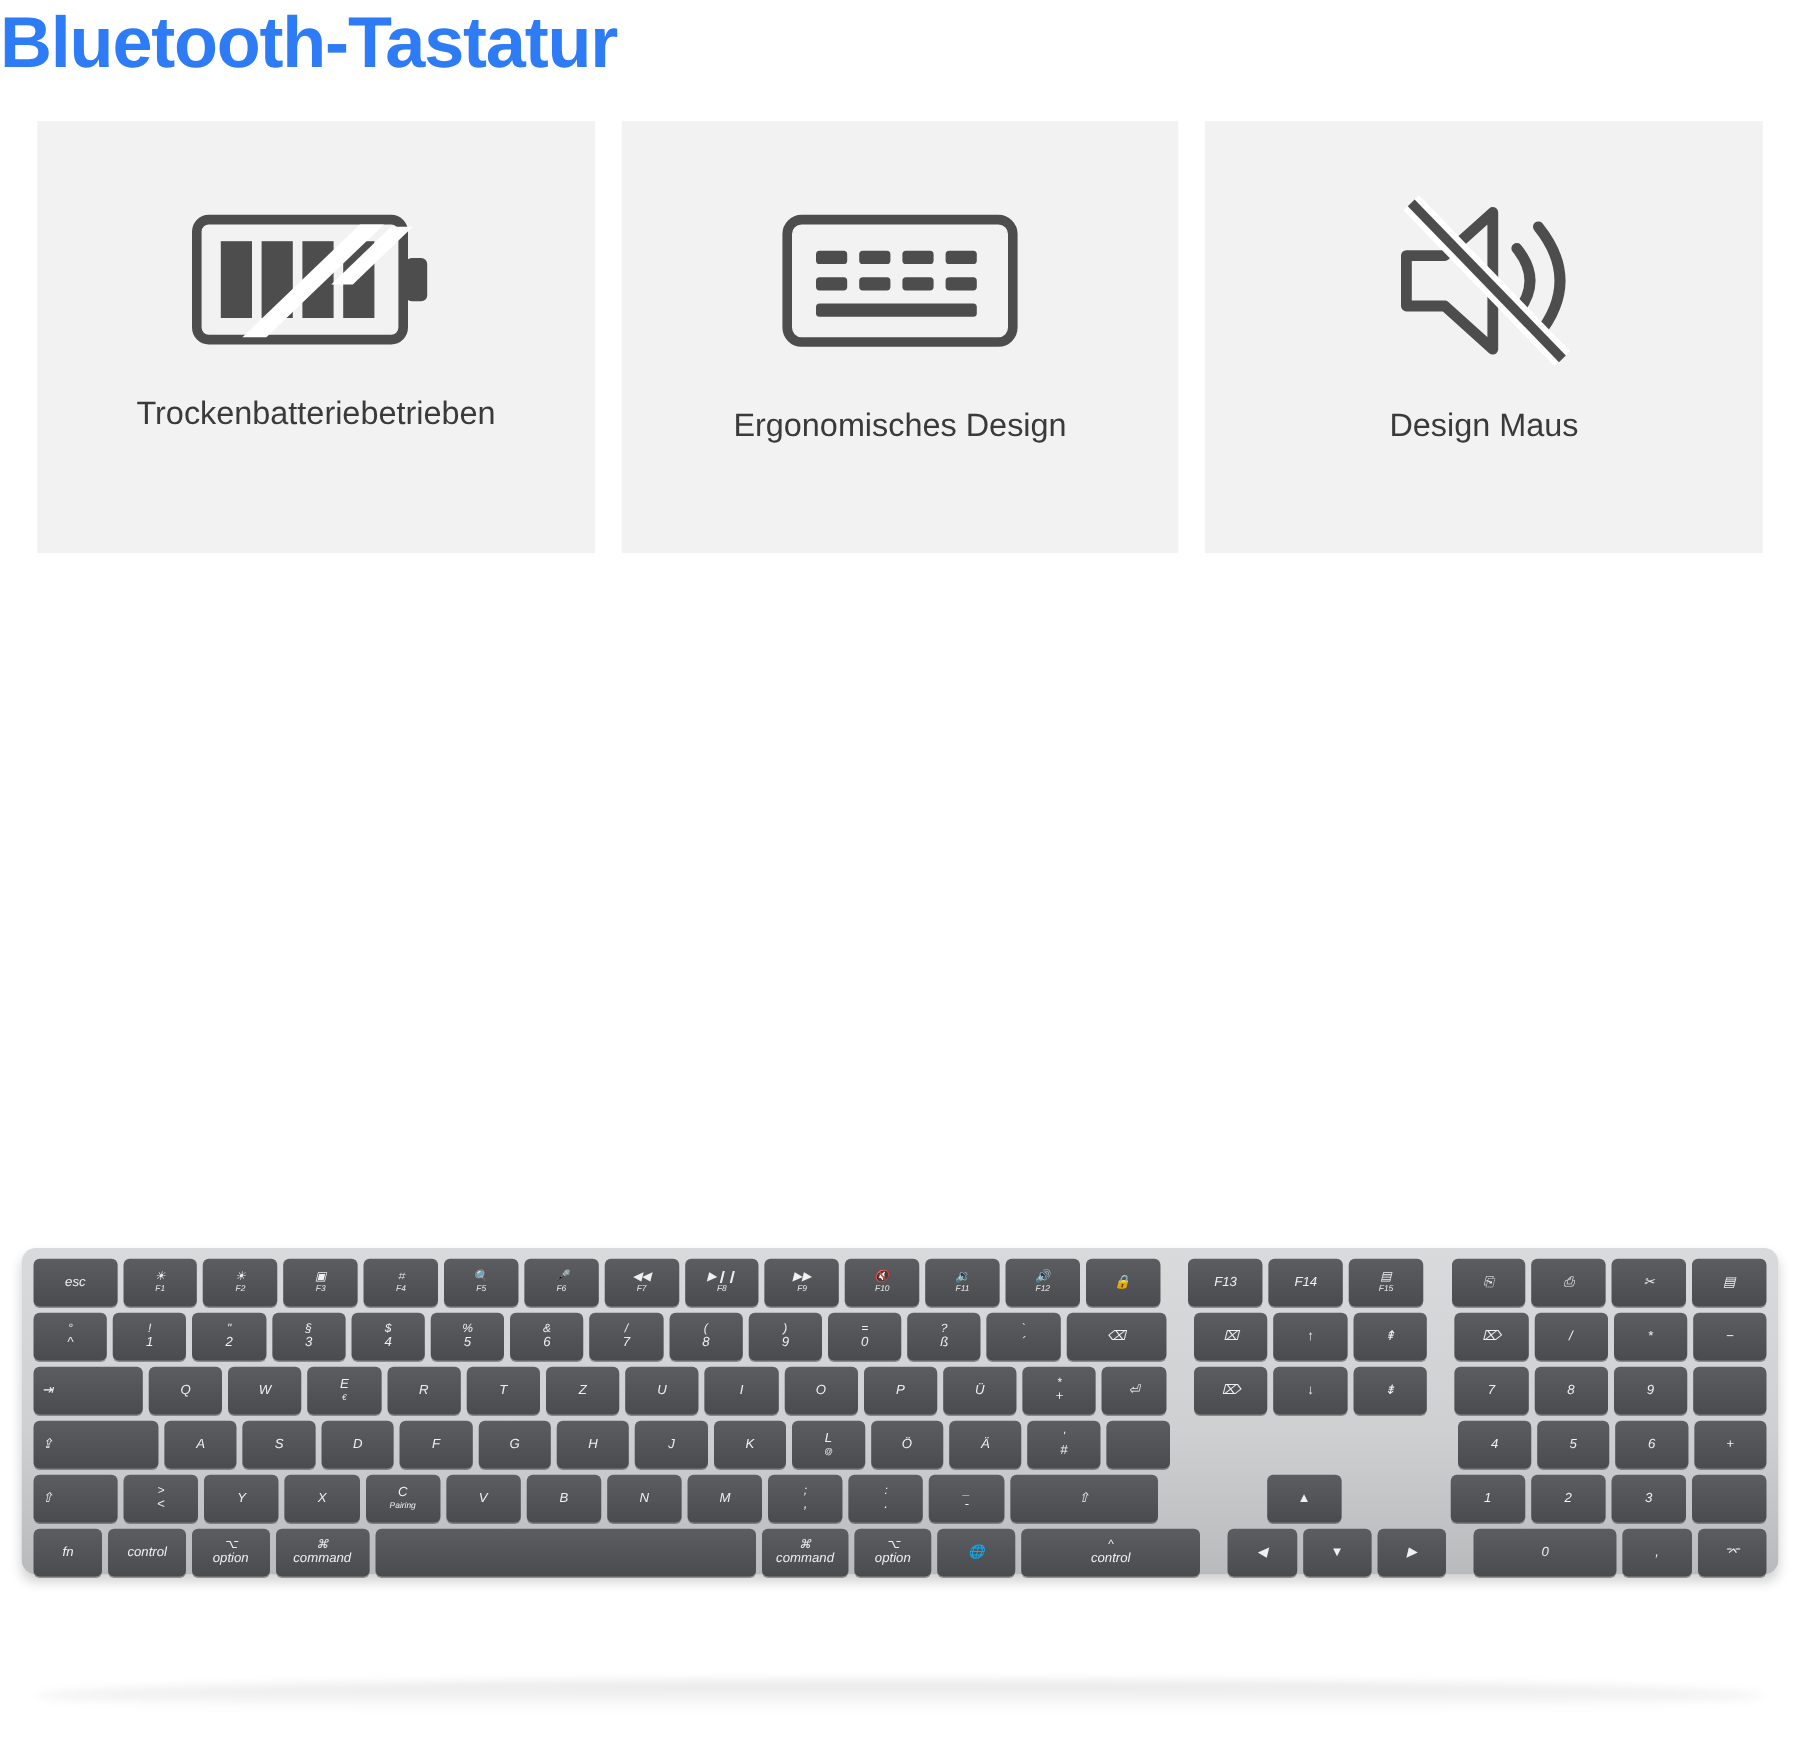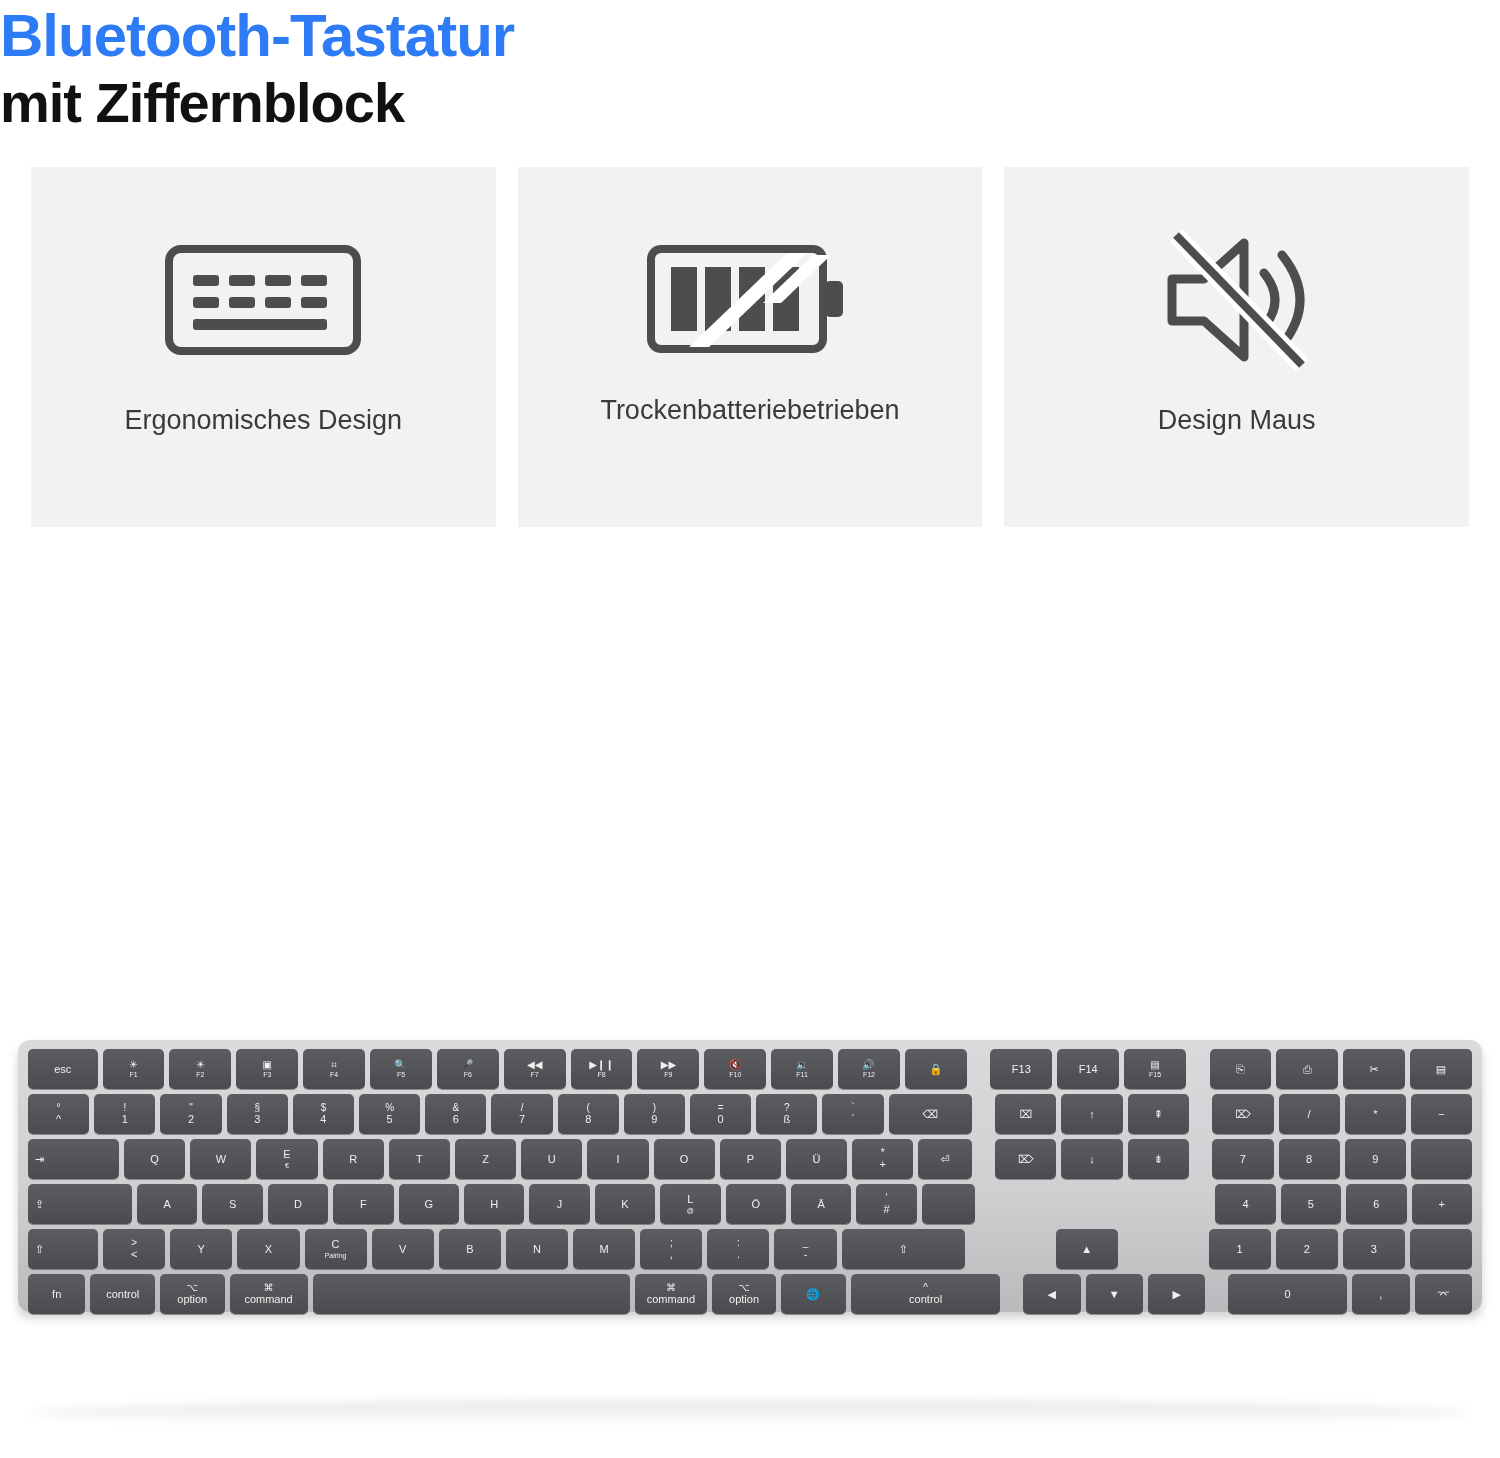--- a/index.html
+++ b/index.html
@@ -87,20 +87,21 @@
     position: absolute;
     left: 18px;
     top: 18px;
     width: 1464px;
     height: 272px;
     background: linear-gradient(180deg,#d9dadb 0%, #cfd0d2 55%, #b9babc 100%);
     border-radius: 12px;
     box-shadow: 0 6px 10px rgba(0,0,0,0.18);
     box-sizing: border-box;
     padding: 9px 10px 10px 10px;
+    font-style: italic;
   }
   .kb-shadow {
     position: absolute;
     left: 30px;
     top: 378px;
     width: 1440px;
     height: 26px;
     background: linear-gradient(180deg, rgba(0,0,0,0.10), rgba(0,0,0,0));
     filter: blur(4px);
     border-radius: 50%;
@@ -133,61 +134,60 @@
   .key .bot { font-size: 11px; }
   .key .sub { font-size: 7px; margin-top: 1px; }
   .key.lbl-left { align-items: flex-start; padding-left: 7px; }
   .gap { background: transparent; box-shadow: none; }
 </style>
 </head>
 <body>
 
 <div class="title-block">
   <div class="title-line1">Bluetooth-Tastatur</div>
-  <div class="title-line2">mit Ziffernblock</div>
 </div>
 
 <div class="feature-grid">
 
 
+
+  <div class="feature-card">
+    <div class="feature-icon">
+      <svg width="210" height="130" viewBox="0 0 210 130">
+        <rect x="6" y="14" width="172" height="100" rx="10" fill="none" stroke="#4d4d4d" stroke-width="8"></rect>
+        <rect x="180" y="46" width="18" height="36" rx="5" fill="#4d4d4d"></rect>
+        <rect x="26" y="32" width="26" height="64" fill="#4d4d4d"></rect>
+        <rect x="60" y="32" width="26" height="64" fill="#4d4d4d"></rect>
+        <rect x="94" y="32" width="26" height="64" fill="#4d4d4d"></rect>
+        <rect x="128" y="32" width="26" height="64" fill="#4d4d4d"></rect>
+        <path d="M142 18 L44 112 L64 112 L162 18 Z" fill="#ffffff"></path>
+        <path d="M168 20 L118 68 L136 68 L186 20 Z" fill="#ffffff"></path>
+      </svg>
+    </div>
+    <div class="feature-label">Trockenbatteriebetrieben</div>
+  </div>
 
   <div class="feature-card card-r2">
     <div class="feature-icon">
       <svg width="200" height="130" viewBox="0 0 200 130">
         <rect x="6" y="14" width="188" height="102" rx="12" fill="none" stroke="#4d4d4d" stroke-width="8"></rect>
         <rect x="30" y="40" width="26" height="11" rx="3" fill="#4d4d4d"></rect>
         <rect x="66" y="40" width="26" height="11" rx="3" fill="#4d4d4d"></rect>
         <rect x="102" y="40" width="26" height="11" rx="3" fill="#4d4d4d"></rect>
         <rect x="138" y="40" width="26" height="11" rx="3" fill="#4d4d4d"></rect>
         <rect x="30" y="62" width="26" height="11" rx="3" fill="#4d4d4d"></rect>
         <rect x="66" y="62" width="26" height="11" rx="3" fill="#4d4d4d"></rect>
         <rect x="102" y="62" width="26" height="11" rx="3" fill="#4d4d4d"></rect>
         <rect x="138" y="62" width="26" height="11" rx="3" fill="#4d4d4d"></rect>
         <rect x="30" y="84" width="134" height="11" rx="3" fill="#4d4d4d"></rect>
       </svg>
     </div>
     <div class="feature-label">Ergonomisches Design</div>
   </div>
 
-  <div class="feature-card">
-    <div class="feature-icon">
-      <svg width="210" height="130" viewBox="0 0 210 130">
-        <rect x="6" y="14" width="172" height="100" rx="10" fill="none" stroke="#4d4d4d" stroke-width="8"></rect>
-        <rect x="180" y="46" width="18" height="36" rx="5" fill="#4d4d4d"></rect>
-        <rect x="26" y="32" width="26" height="64" fill="#4d4d4d"></rect>
-        <rect x="60" y="32" width="26" height="64" fill="#4d4d4d"></rect>
-        <rect x="94" y="32" width="26" height="64" fill="#4d4d4d"></rect>
-        <rect x="128" y="32" width="26" height="64" fill="#4d4d4d"></rect>
-        <path d="M142 18 L44 112 L64 112 L162 18 Z" fill="#ffffff"></path>
-        <path d="M168 20 L118 68 L136 68 L186 20 Z" fill="#ffffff"></path>
-      </svg>
-    </div>
-    <div class="feature-label">Trockenbatteriebetrieben</div>
-  </div>
-
   <div class="feature-card card-r2">
     <div class="feature-icon">
       <svg width="170" height="150" viewBox="0 0 170 150">
         <path d="M20 54 L52 54 L92 18 L92 132 L52 96 L20 96 Z" fill="none" stroke="#4d4d4d" stroke-width="9" stroke-linejoin="round"></path>
         <path d="M112 48 q22 27 0 54" fill="none" stroke="#4d4d4d" stroke-width="9" stroke-linecap="round"></path>
         <path d="M130 30 q36 45 0 90" fill="none" stroke="#4d4d4d" stroke-width="9" stroke-linecap="round"></path>
         <line x1="24" y1="10" x2="150" y2="140" stroke="#ffffff" stroke-width="18"></line>
         <line x1="24" y1="10" x2="150" y2="140" stroke="#4d4d4d" stroke-width="8"></line>
       </svg>
     </div>

